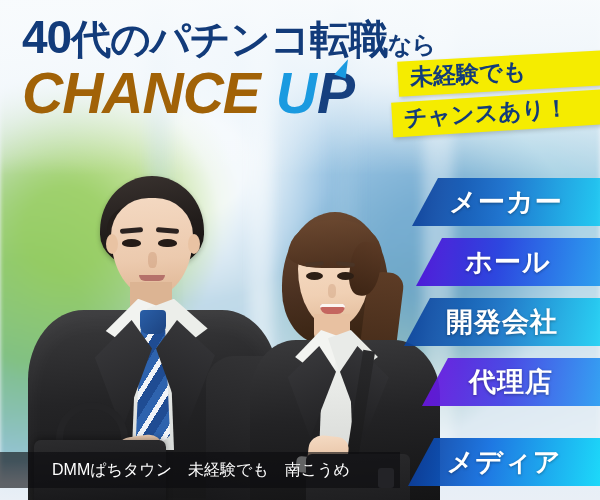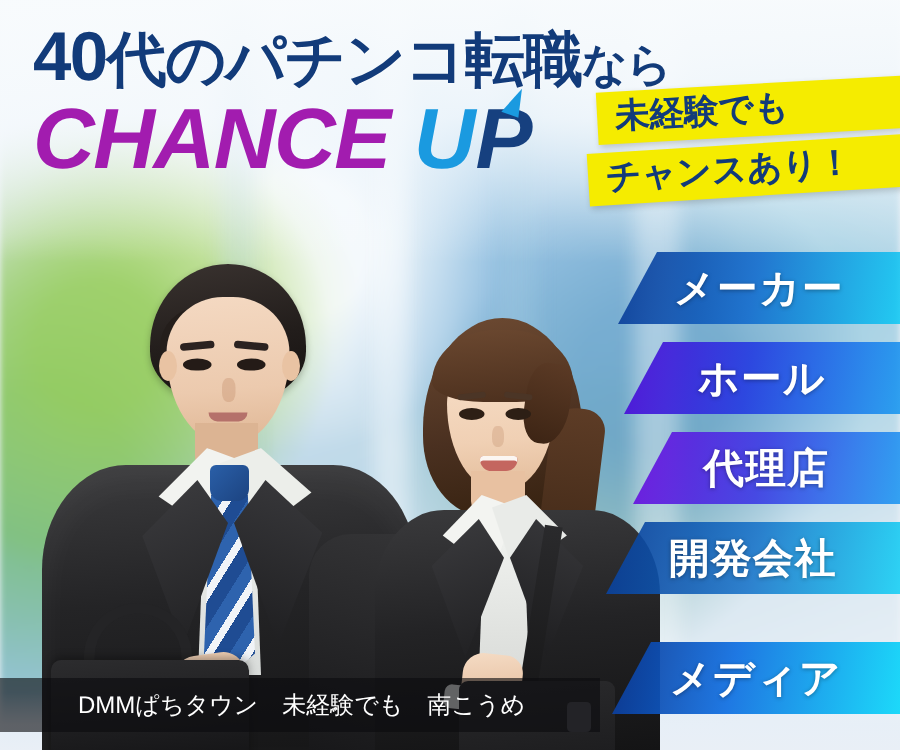--- a/index.html
+++ b/index.html
@@ -234,28 +234,28 @@
   }
 
   
   .headline { position:absolute; left:22px; top:14px; z-index:20; }
   .head-line1 {
     font-size:40px; font-weight:bold; letter-spacing:-1px;
     color:#123b7a; line-height:1; white-space:nowrap;
     text-shadow:0 1px 2px rgba(255,255,255,.55);
   }
   .head-line1 .age { font-size:46px; }
-  .head-line1 .small { font-size:30px; }
+  .head-line1 .small { font-size:24px; }
 
   .logo {
     margin-top:6px; display:flex; align-items:flex-end; gap:0;
     font-size:57px; font-weight:bold; font-style:italic; line-height:.95;
     letter-spacing:-1px; white-space:nowrap;
   }
-  .logo .chance { color:#a21caf; }
+  .logo .chance { color:#a16207; }
   .logo .up-wrap { position:relative; margin-left:16px; display:flex; align-items:flex-end; }
   .logo .u { color:#1a9ae0; position:relative; }
   .logo .arrow {
     position:absolute; right:5px; top:-8px; width:0; height:0;
     border-left:8px solid transparent; border-right:4px solid transparent;
     border-bottom:19px solid #1a9ae0; transform:rotate(19deg);
   }
   .logo .p { color:#16407f; margin-left:1px; }
 
   
@@ -263,21 +263,21 @@
   .badge {
     background:#f5ec00; color:#123b7a;
     font-size:23px; font-weight:bold; letter-spacing:0px;
     padding:5px 10px 7px 12px; white-space:nowrap; line-height:1;
     box-shadow:1px 2px 4px rgba(0,0,0,.18);
   }
   .badge-1 { transform:rotate(-3.2deg); margin-left:6px; }
   .badge-2 { transform:rotate(-3.6deg); margin-top:5px; }
 
   
-  .tags { position:absolute; right:0; top:168px; z-index:21; width:200px; }
+  .tags { position:absolute; right:0; top:178px; z-index:21; width:200px; }
   .tag {
     position:relative; height:48px; margin-bottom:12px;
     display:flex; align-items:center; justify-content:center;
     color:#ffffff; font-size:27px; font-weight:bold; letter-spacing:1px;
     clip-path:polygon(26px 0, 100% 0, 100% 100%, 0 100%);
     text-shadow:0 1px 3px rgba(0,0,0,.35);
   }
   .tag-0 { width:188px; margin-left:12px; background:linear-gradient(100deg,rgba(11,60,150,.92) 0%,rgba(15,105,205,.86) 48%,rgba(0,200,245,.80) 100%); }
   .tag-1 { width:184px; margin-left:16px; background:linear-gradient(100deg,rgba(78,14,215,.94) 0%,rgba(36,60,225,.90) 45%,rgba(20,150,240,.86) 100%); }
   .tag-2 { width:196px; margin-left:4px;  background:linear-gradient(100deg,rgba(10,62,152,.92) 0%,rgba(18,112,200,.86) 50%,rgba(0,205,245,.80) 100%); }
@@ -375,22 +375,22 @@
   </div>
 
   <div class="badges">
     <div class="badge badge-1">未経験でも</div>
     <div class="badge badge-2">チャンスあり！</div>
   </div>
 
   <div class="tags">
     <div class="tag tag-0">メーカー</div>
     <div class="tag tag-1">ホール</div>
+    <div class="tag tag-2">開発会社</div>
     <div class="tag tag-3">代理店</div>
-    <div class="tag tag-2">開発会社</div>
     <div class="tag tag-4">メディア</div>
   </div>
 
   <div class="caption">
     <span class="caption-inner">DMMぱちタウン　未経験でも　南こうめ</span>
   </div>
 
 </div>
 
 </body></html>

